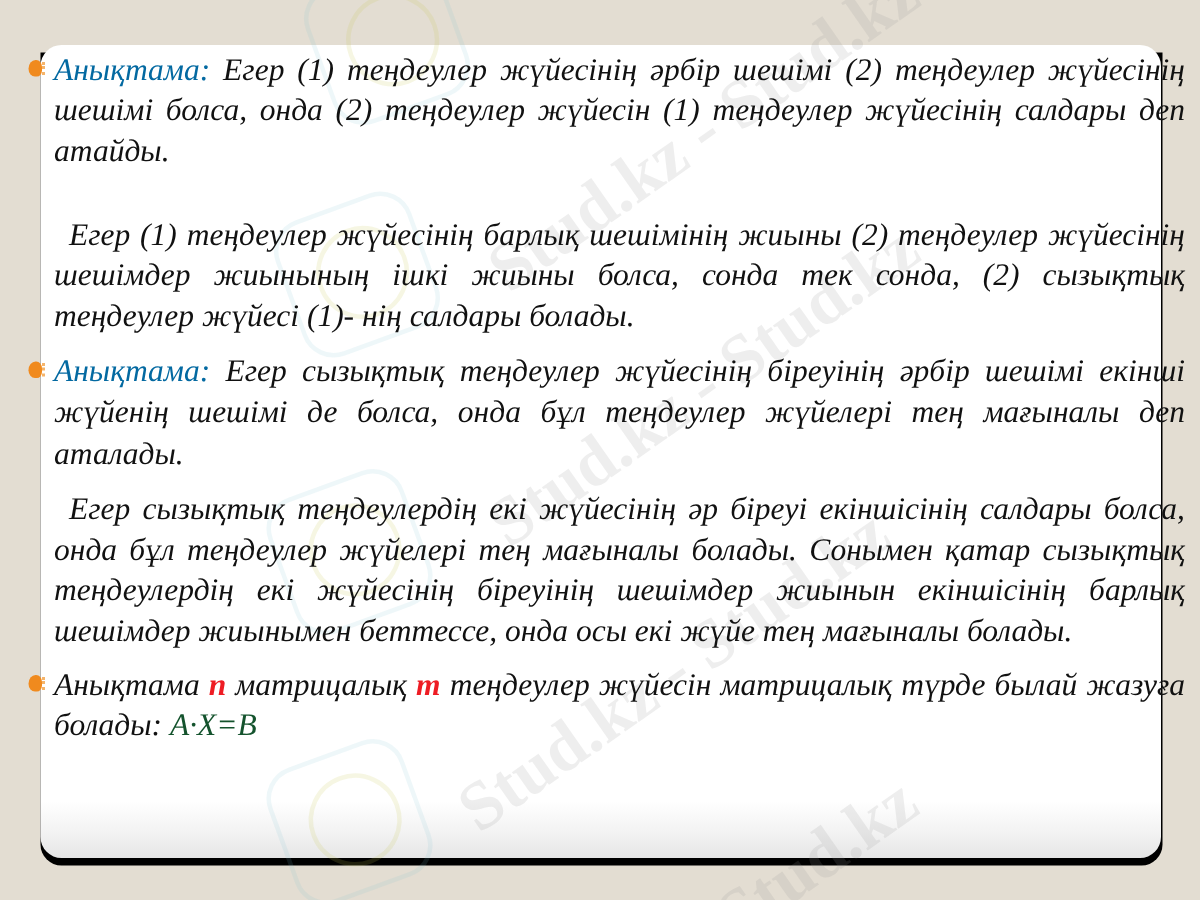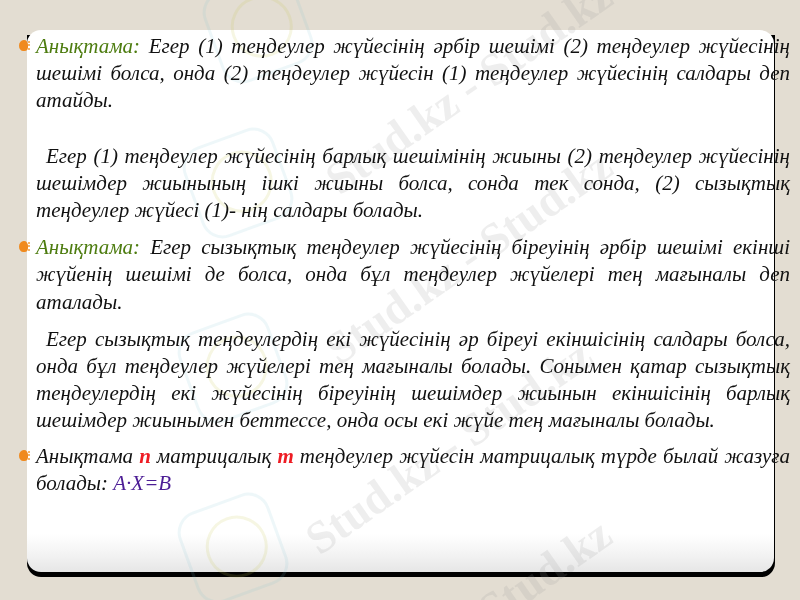--- a/index.html
+++ b/index.html
@@ -99,28 +99,28 @@
       background: #f08a1e;
       border-radius: 55% 45% 40% 50%;
     }
     .bullet .rays {
       position: absolute;
       left: 9px; top: 2px;
       width: 5px; height: 9px;
       border-left: 2px dotted #f5b46a;
     }
     .red {
-      color: #4d7c0f;
+      color: #0369a1;
     }
     .red-bold {
       color: #ee1c24;
       font-weight: bold;
     }
     .grey {
-      color: #4c1d95;
+      color: #14532d;
     }
   </style>
 </head>
 <body>
 
 <div class="card-shadow"></div>
 <div class="card"></div>
 
 <div class="watermarks">
   <div class="wm-logo" style="left:210px; top:-20px;"></div>

